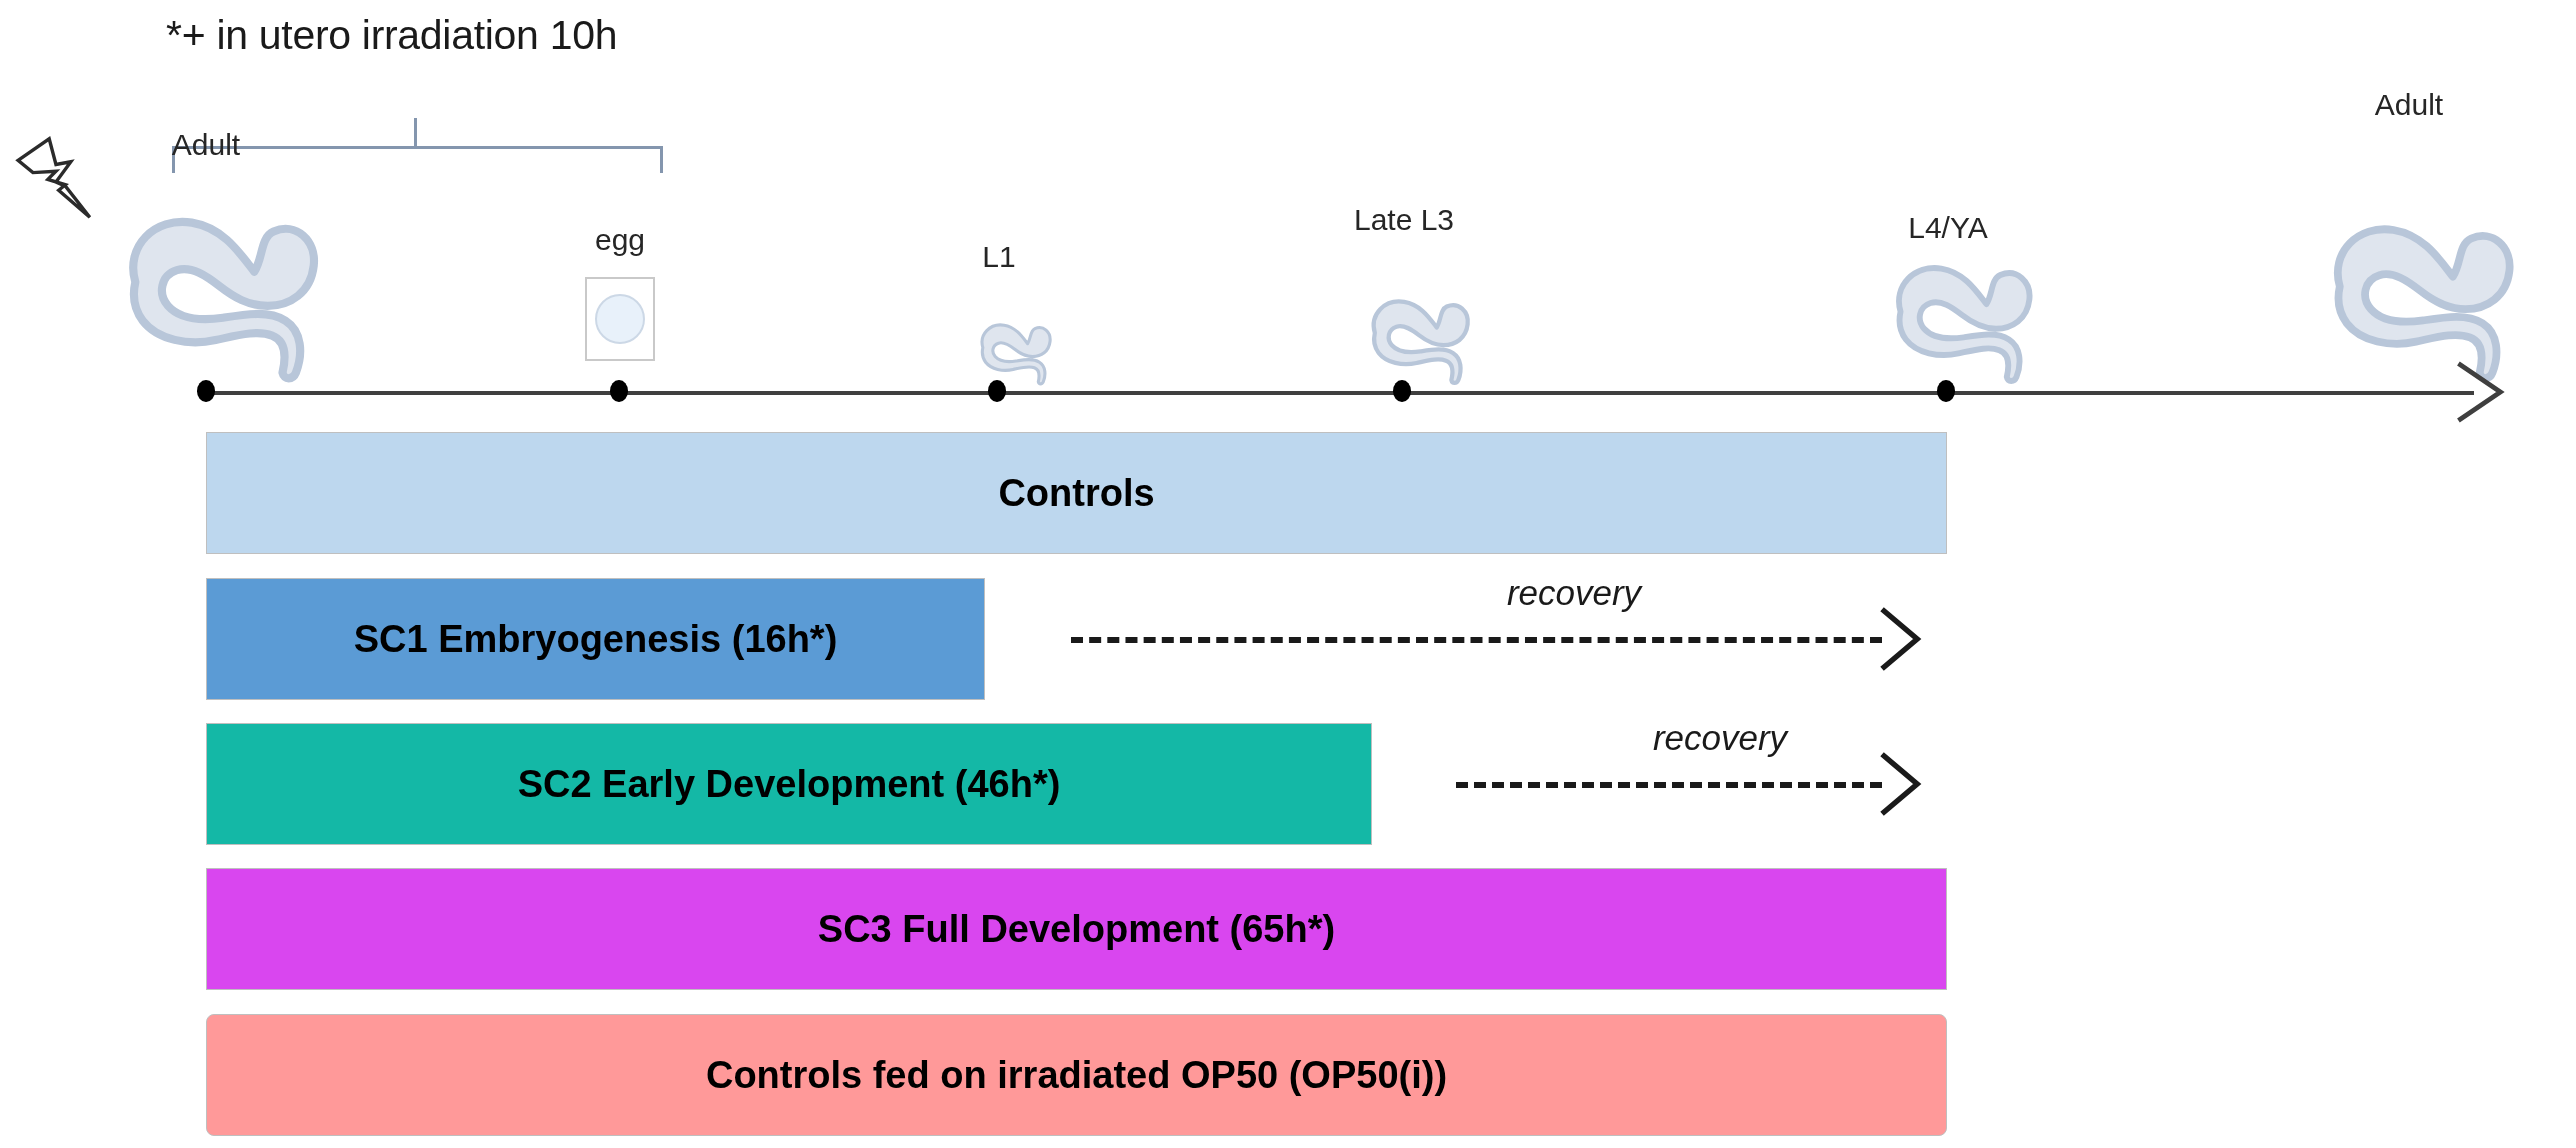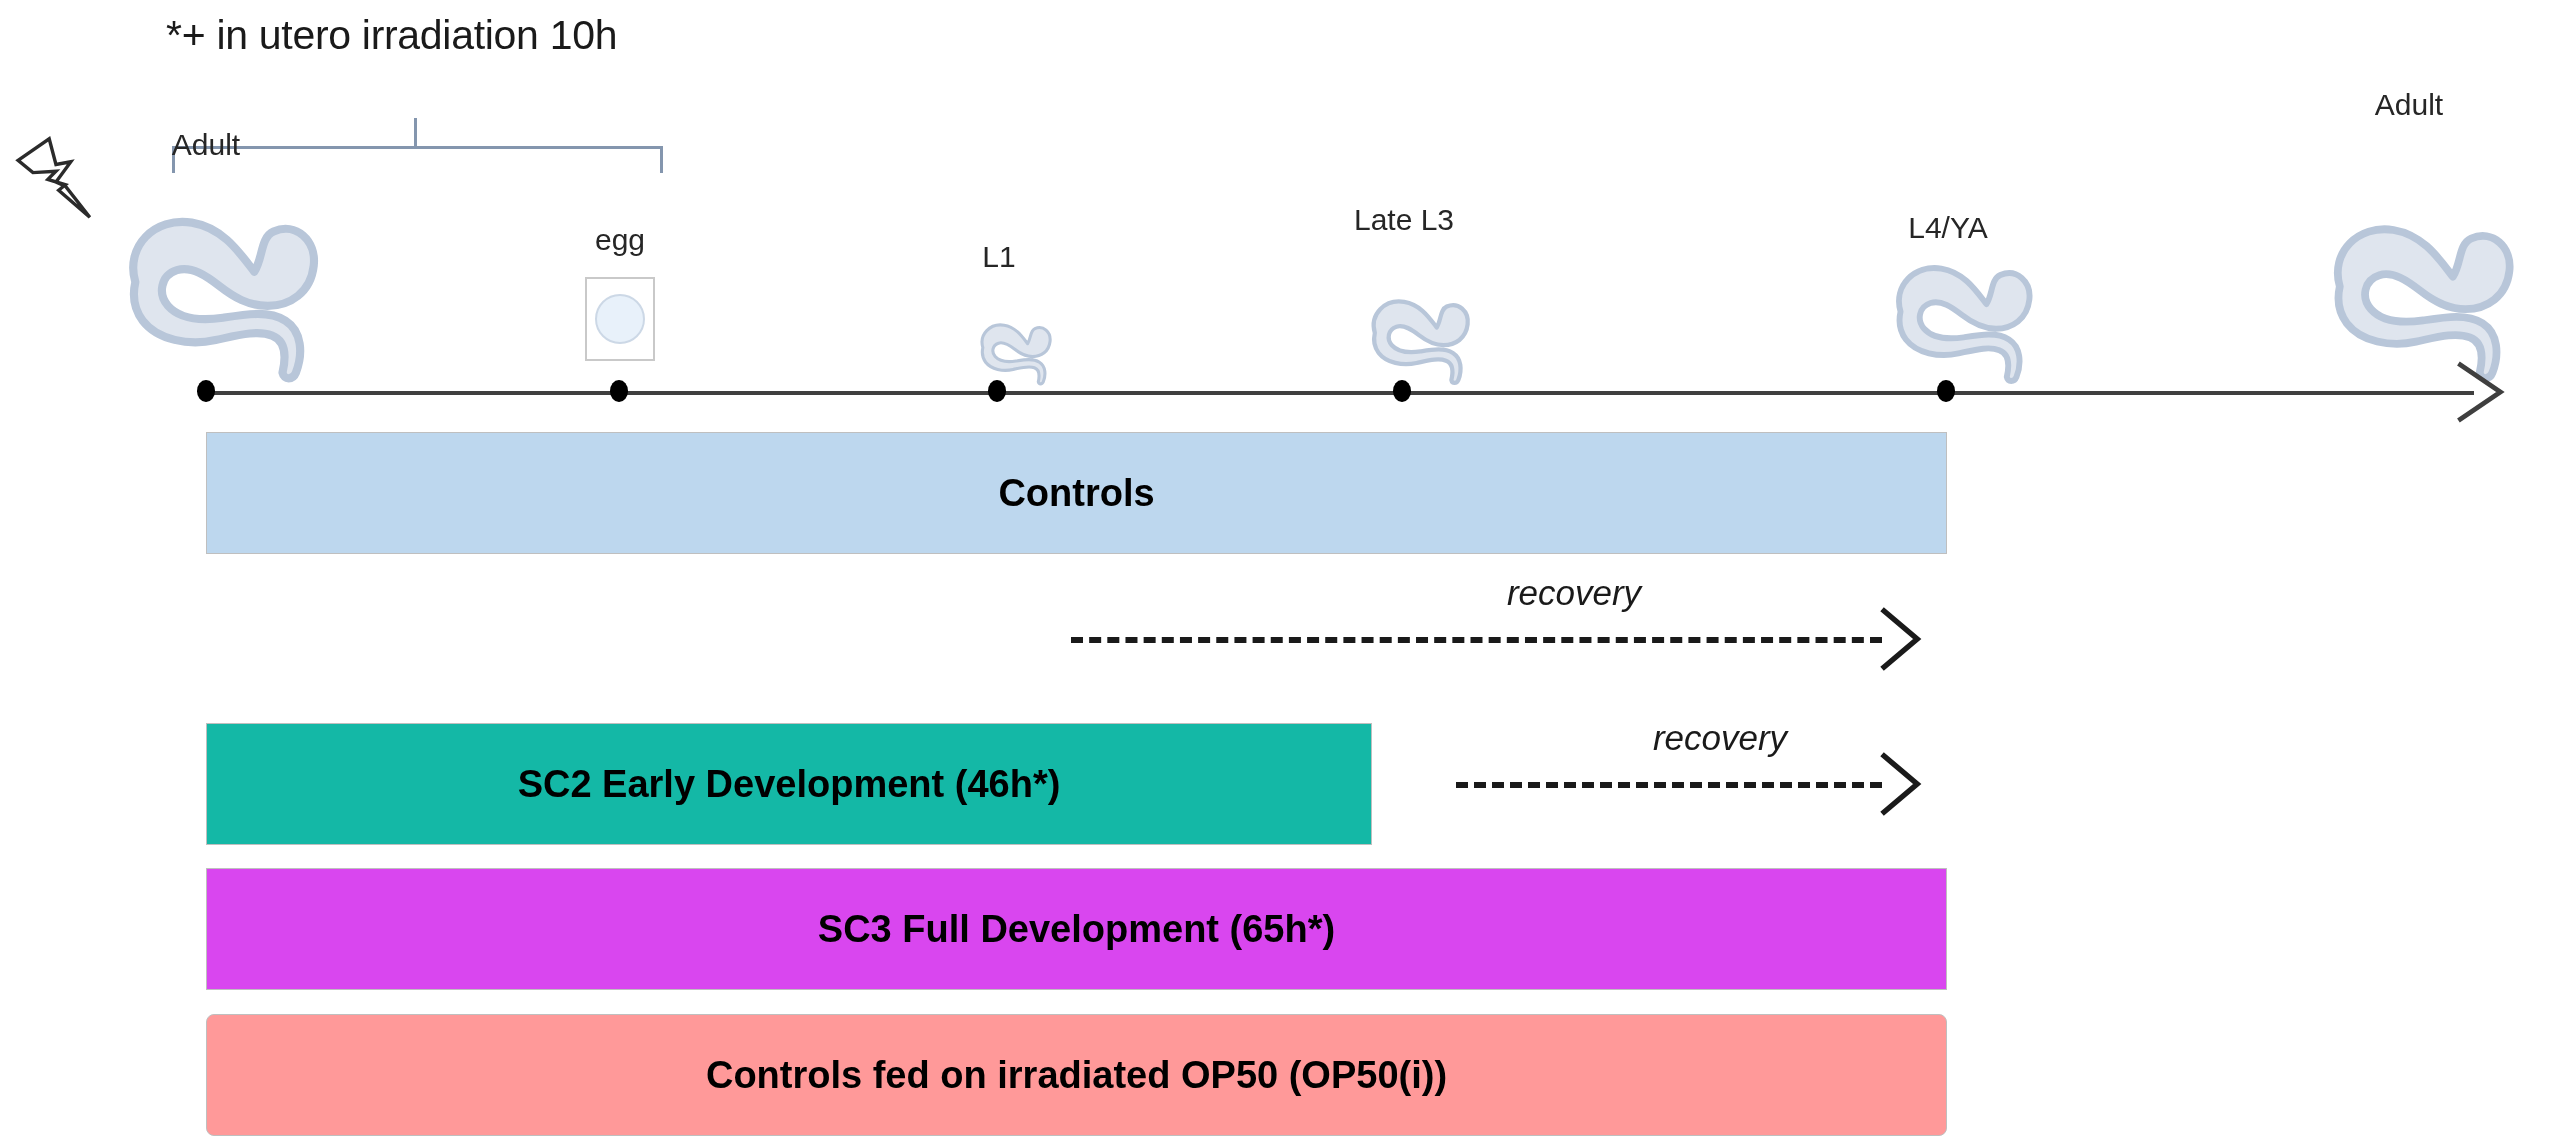--- a/index.html
+++ b/index.html
@@ -184,20 +184,23 @@
   <div class="abs" id="axis-head">
     <svg width="61" height="68" viewBox="0 0 90 100">
       <path d="M8 8 L70 50 L8 92" fill="none" stroke="#3f3f3f" stroke-width="7" stroke-linecap="butt" stroke-linejoin="miter"></path>
     </svg>
   </div>
 
   <div class="abs" id="bars-layer" style="left:0;top:0;width:2576px;height:743px;">
       <div class="abs bar" style="left: 206px; top: 432px; width: 1741px; background: rgb(189, 215, 238);">
         <span>Controls</span>
       </div>
+      <div class="abs bar" style="left: 206px; top: 578px; width: 779px; background: rgb(91, 155, 213);">
+        <span>SC1 Embryogenesis (16h*)</span>
+      </div>
       <div class="abs rec-wrap" style="left: 1071px; top: 578px; width: 861px;">
         <div class="rec-dash" style="width: 811px;"></div>
         <div class="rec-head" style="left: 807px;"><svg width="50" height="68" viewBox="0 0 74 100">
             <path d="M6 6 L58 50 L6 94" fill="none" stroke="#1a1a1a" stroke-width="8" stroke-linecap="butt" stroke-linejoin="miter"></path>
           </svg></div>
         <div class="rec-label" style="left: 503px;">recovery</div>
       </div>
       <div class="abs bar" style="left: 206px; top: 723px; width: 1166px; background: #14b8a6;">
         <span>SC2 Early Development (46h*)</span>
       </div>

